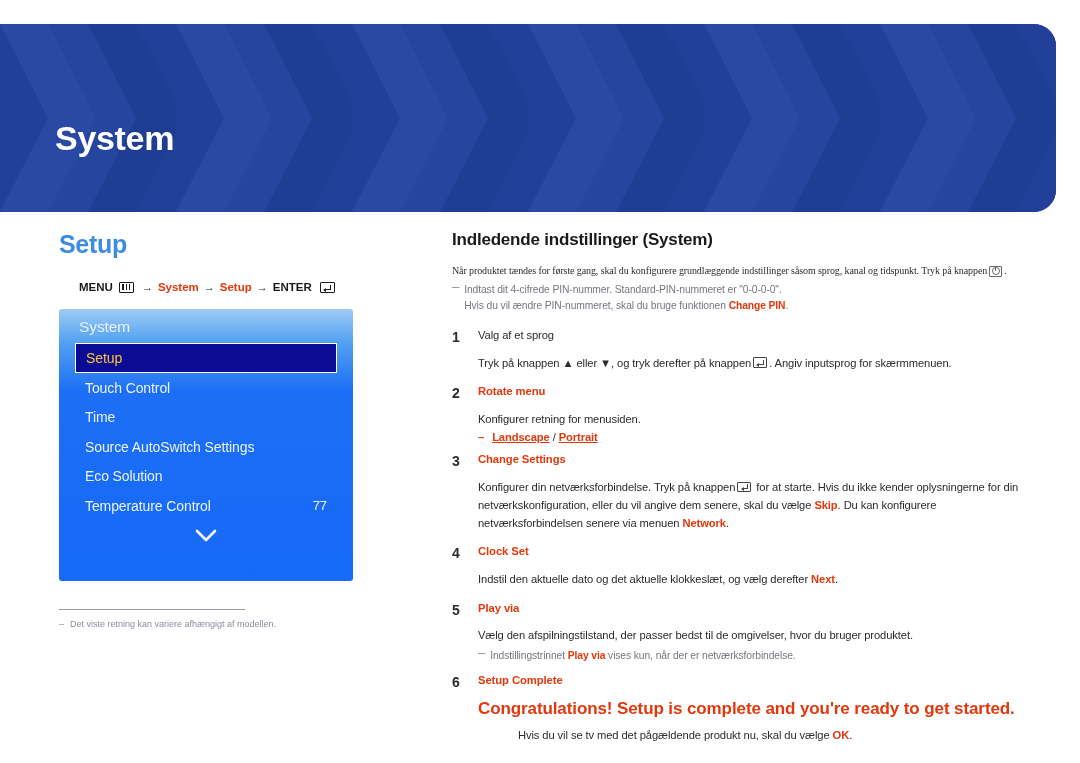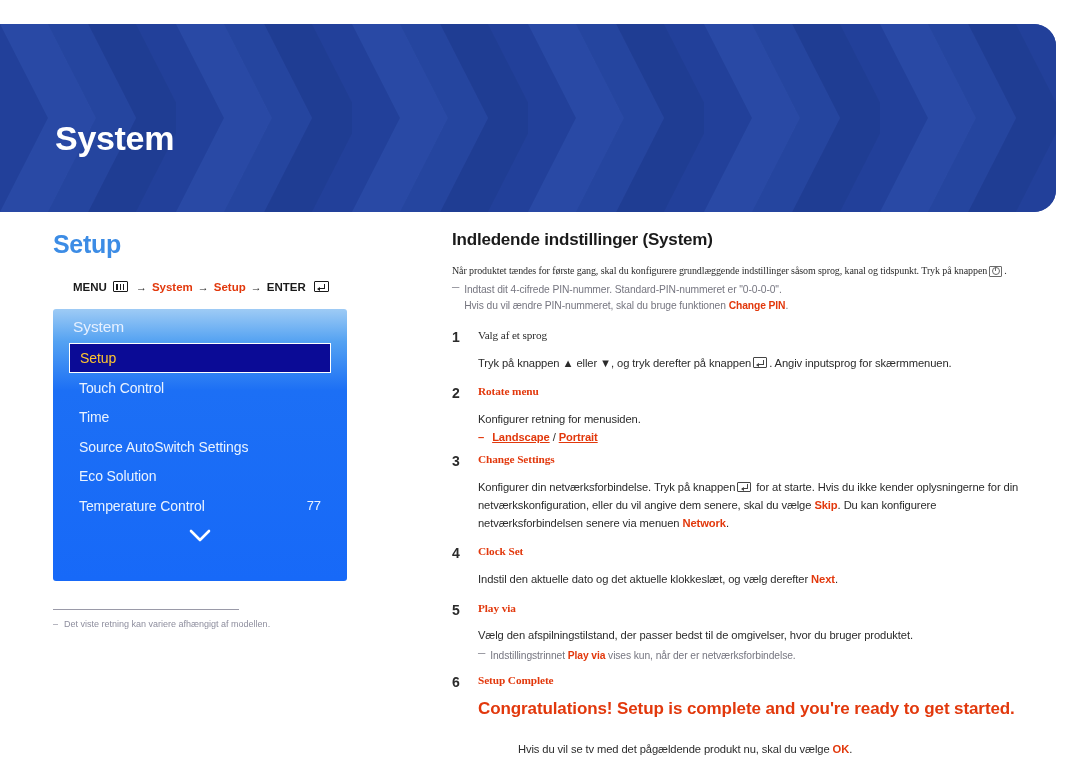--- a/index.html
+++ b/index.html
@@ -23,30 +23,30 @@
   .banner-title {
     position:absolute; left:55px; top:95px;
     font-size:34px; font-weight:bold; color:#ffffff;
     letter-spacing:-0.3px;
   }
 
   
   .page { position:absolute; left:0; top:212px; width:1080px; height:551px; }
 
   
-  .left-col { position:absolute; left:53px; top:18px; width:345px; }
+  .left-col { position:absolute; left:59px; top:18px; width:345px; }
 
   .section-title {
     font-size:25px; font-weight:bold; color:#3C8CE5;
     letter-spacing:-0.3px; margin-bottom:22px;
   }
 
   .breadcrumb {
     font-size:11.5px; font-weight:bold; color:#1a1a1a;
-    display:flex; align-items:flex-start; gap:4px; margin-bottom:16px;
+    display:flex; align-items:center; gap:4px; margin-bottom:16px;
     white-space:nowrap;
     padding-left:20px;
   }
   .breadcrumb .accent { color:#E2380C; }
   .breadcrumb .arrow { font-size:11px; padding:0 1px; }
 
   .icon-menu {
     display:inline-flex; width:15px; height:11px;
     border:1.4px solid #1a1a1a; border-radius:1px;
     align-items:center; justify-content:center; gap:1.6px;
@@ -167,28 +167,28 @@
 
   .steps { margin-top:13px; }
   .step { display:flex; gap:11px; margin-bottom:2px; }
   .step-num {
     flex:0 0 15px; font-size:14px; font-weight:bold; color:#2b2b2b;
     text-align:left; line-height:1.3; padding-top:1px;
   }
   .step-body { flex:1; }
   .step-head {
     font-size:11.3px; font-weight:bold; color:#E2380C;
-    letter-spacing:-0.1px; line-height:1.5;font-family:Liberation Serif, serif;
+    letter-spacing:-0.1px; line-height:1.5;
   }
   .step-head.plain { color:#2b2b2b; font-weight:normal; font-size:11.2px; }
   .step-text {
     font-size:11.2px; color:#2b2b2b; line-height:1.62;
     letter-spacing:-0.1px; margin-top:10px;
   }
-  .step-text.tight { margin-top:21px;padding-left:40px; }
+  .step-text.tight { margin-top:7px;padding-left:40px; }
   .step-text b { color:#E2380C; }
   .bullet-line {
     display:flex; gap:8px; font-size:11.2px; margin-top:3px;
     letter-spacing:-0.1px; color:#2b2b2b;
   }
   .bullet-line .bd { color:#E2380C; font-weight:bold; }
   .bullet-line b { color:#E2380C;text-decoration:underline; }
   .bullet-line .sep { color:#2b2b2b; }
   .congrats {
     font-size:17px; font-weight:bold; color:#E2380C;

